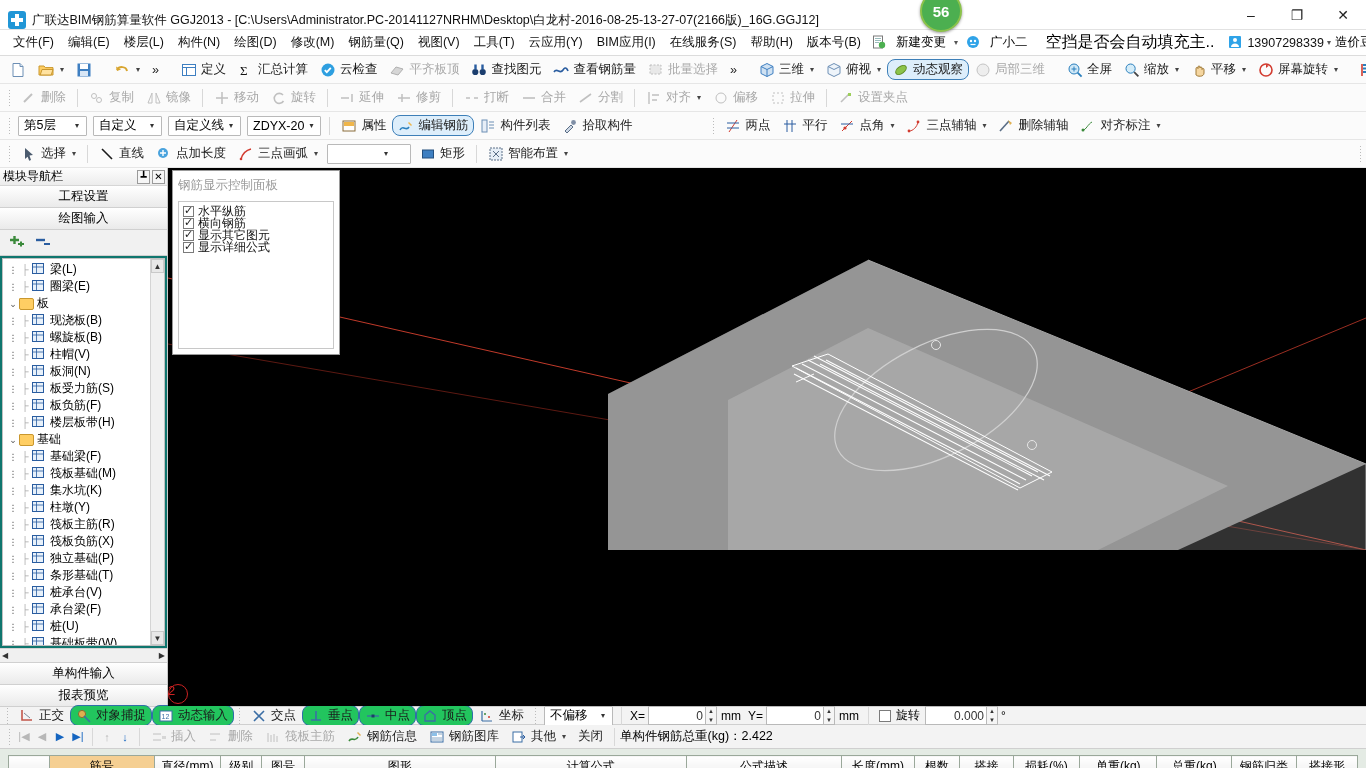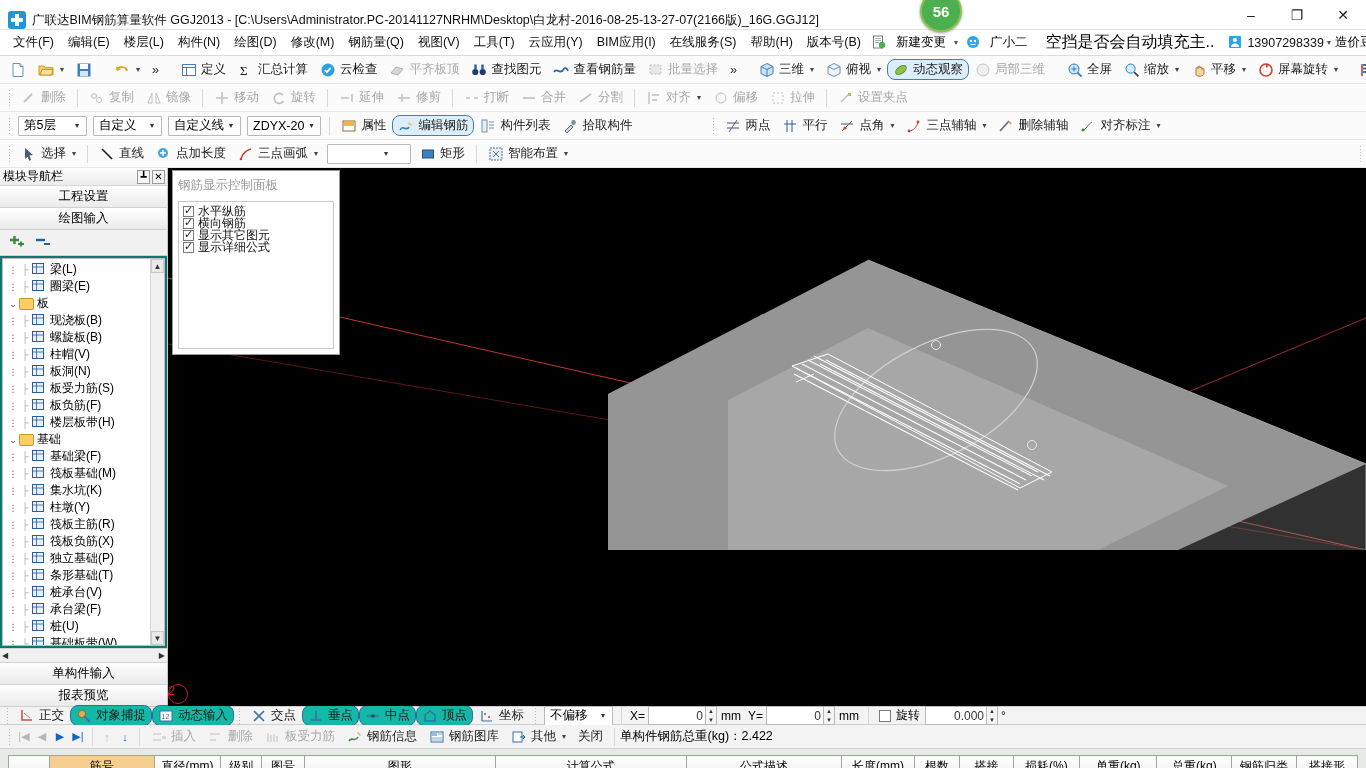--- a/index.html
+++ b/index.html
@@ -131,21 +131,21 @@
   .cbx:after { content: "✓"; position: absolute; left: 0px; top: -3px; font-size: 11px; color: #1b1b1b; }
   .mark-2 { position: absolute; left: 0px; bottom: 8px; color: #cc2222; font-size: 13px; }
   .mark-circle { position: absolute; left: -5px; bottom: 2px; width: 20px; height: 20px;
     border: 1px solid #cc2222; border-radius: 50%; }
 
   
   .snapbar {
     height: 19px; background: #f3f3f3; border-top: 1px solid #cfcfcf; border-bottom: 1px solid #cfcfcf;
     display: flex; align-items: center; white-space: nowrap; padding-left: 2px;
   }
-  .snapbar .tb-btn.sel { border: 1px solid #2f6fa8; background: #14b8a6; }
+  .snapbar .tb-btn.sel { border: 1px solid #2f6fa8; background: #22c55e; }
   .numbox { width: 58px; height: 19px; border: 1px solid #b9b9b9; background: #fff; display: inline-flex;
     align-items: center; justify-content: flex-end; padding-right: 2px; font-size: 12px; color: #333; }
   .spin { display: inline-flex; flex-direction: column; width: 11px; height: 19px; border: 1px solid #b9b9b9;
     border-left: none; background: #f5f5f5; }
   .spin span { flex: 1; display: flex; align-items: center; justify-content: center; font-size: 6px; color: #333; }
 
   
   .tablezone { position: relative; background: #d6dfd6; padding: 0; }
   .tbl-toolbar {
     height: 24px; background: #f3f3f3; display: flex; align-items: center; white-space: nowrap;
@@ -1217,21 +1217,21 @@
             </svg>
           </span>
         <span>删除</span>
       </div>
       <div class="tb-btn dis">
         <span class="ic">
             <svg width="16" height="16" viewBox="0 0 16 16">
               <path d="M3 13V4M6 13V6M9 13V5M12 13V7" stroke="#c0c0c0"></path>
             </svg>
           </span>
-        <span>板受力筋</span>
+        <span>筏板主筋</span>
       </div>
       <div class="tb-btn">
         <span class="ic">
             <svg width="16" height="16" viewBox="0 0 16 16">
               <path d="M2 12c3-5 6 2 9-4" stroke="#3b8a3b" stroke-width="1.6" fill="none"></path>
               <path d="M11 3l3 3-1 1-3-3z" fill="#e0b050"></path>
             </svg>
           </span>
         <span>钢筋信息</span>
       </div>

